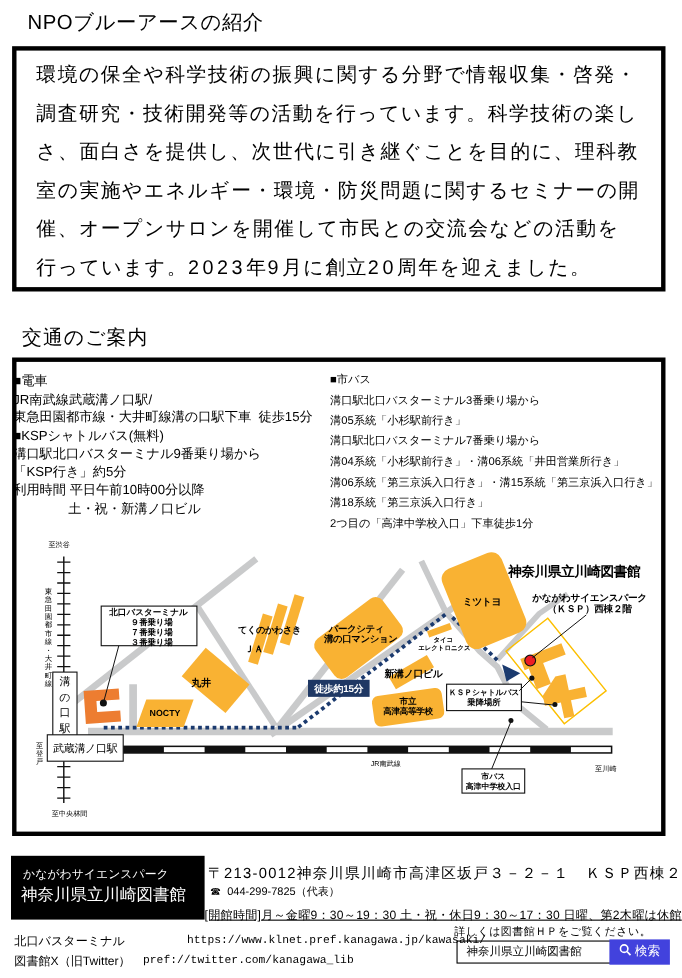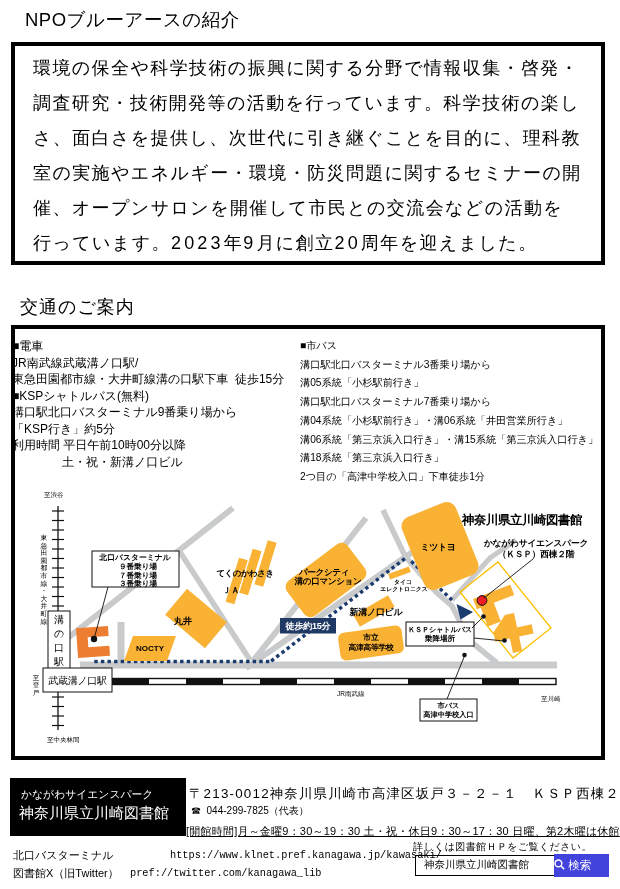--- a/index.html
+++ b/index.html
@@ -280,16 +280,16 @@
 <div class="abs" style="left:13px;top:848px;font-size:11px;white-space:nowrap;">北口バスターミナル</div>
 <div class="abs" style="left:128px;top:848px;font-family:'Liberation Mono',monospace;font-size:10.3px;white-space:nowrap;padding-top:1px;padding-left:42px;">https://www.klnet.pref.kanagawa.jp/kawasaki/</div>
 
 <div class="abs" style="left:13px;top:866px;font-size:11px;white-space:nowrap;">図書館X（旧Twitter）</div>
 <div class="abs" style="left:130px;top:866px;font-family:'Liberation Mono',monospace;font-size:10.3px;white-space:nowrap;padding-top:1px;">pref://twitter.com/kanagawa_lib</div>
 
 <div class="abs" style="left:413px;top:840px;font-size:10px;letter-spacing:0.4px;white-space:nowrap;">詳しくは図書館ＨＰをご覧ください。</div>
 
 <div class="abs" style="left:415px;top:855px;width:131px;height:17px;border:1.5px solid #000;font-size:10.5px;padding-top:2px;padding-left:8px;">神奈川県立川崎図書館</div>
 
-<div class="abs" style="left:554px;top:854px;width:55px;height:23px;background:#4242dd;color:#fff;font-size:11.5px;text-align:left;line-height:23px;"><svg width="11" height="11" viewBox="0 0 11 11" style="vertical-align:-1px;">
+<div class="abs" style="left:554px;top:854px;width:55px;height:23px;background:#4242dd;color:#fff;font-size:11.5px;text-align:center;line-height:23px;"><svg width="11" height="11" viewBox="0 0 11 11" style="vertical-align:-1px;">
       <circle cx="4.4" cy="4.4" r="3.4" fill="none" stroke="#fff" stroke-width="1.5"></circle>
       <line x1="7" y1="7" x2="10.2" y2="10.2" stroke="#fff" stroke-width="1.6"></line>
     </svg>&nbsp;検索</div>
 
 </body></html>

